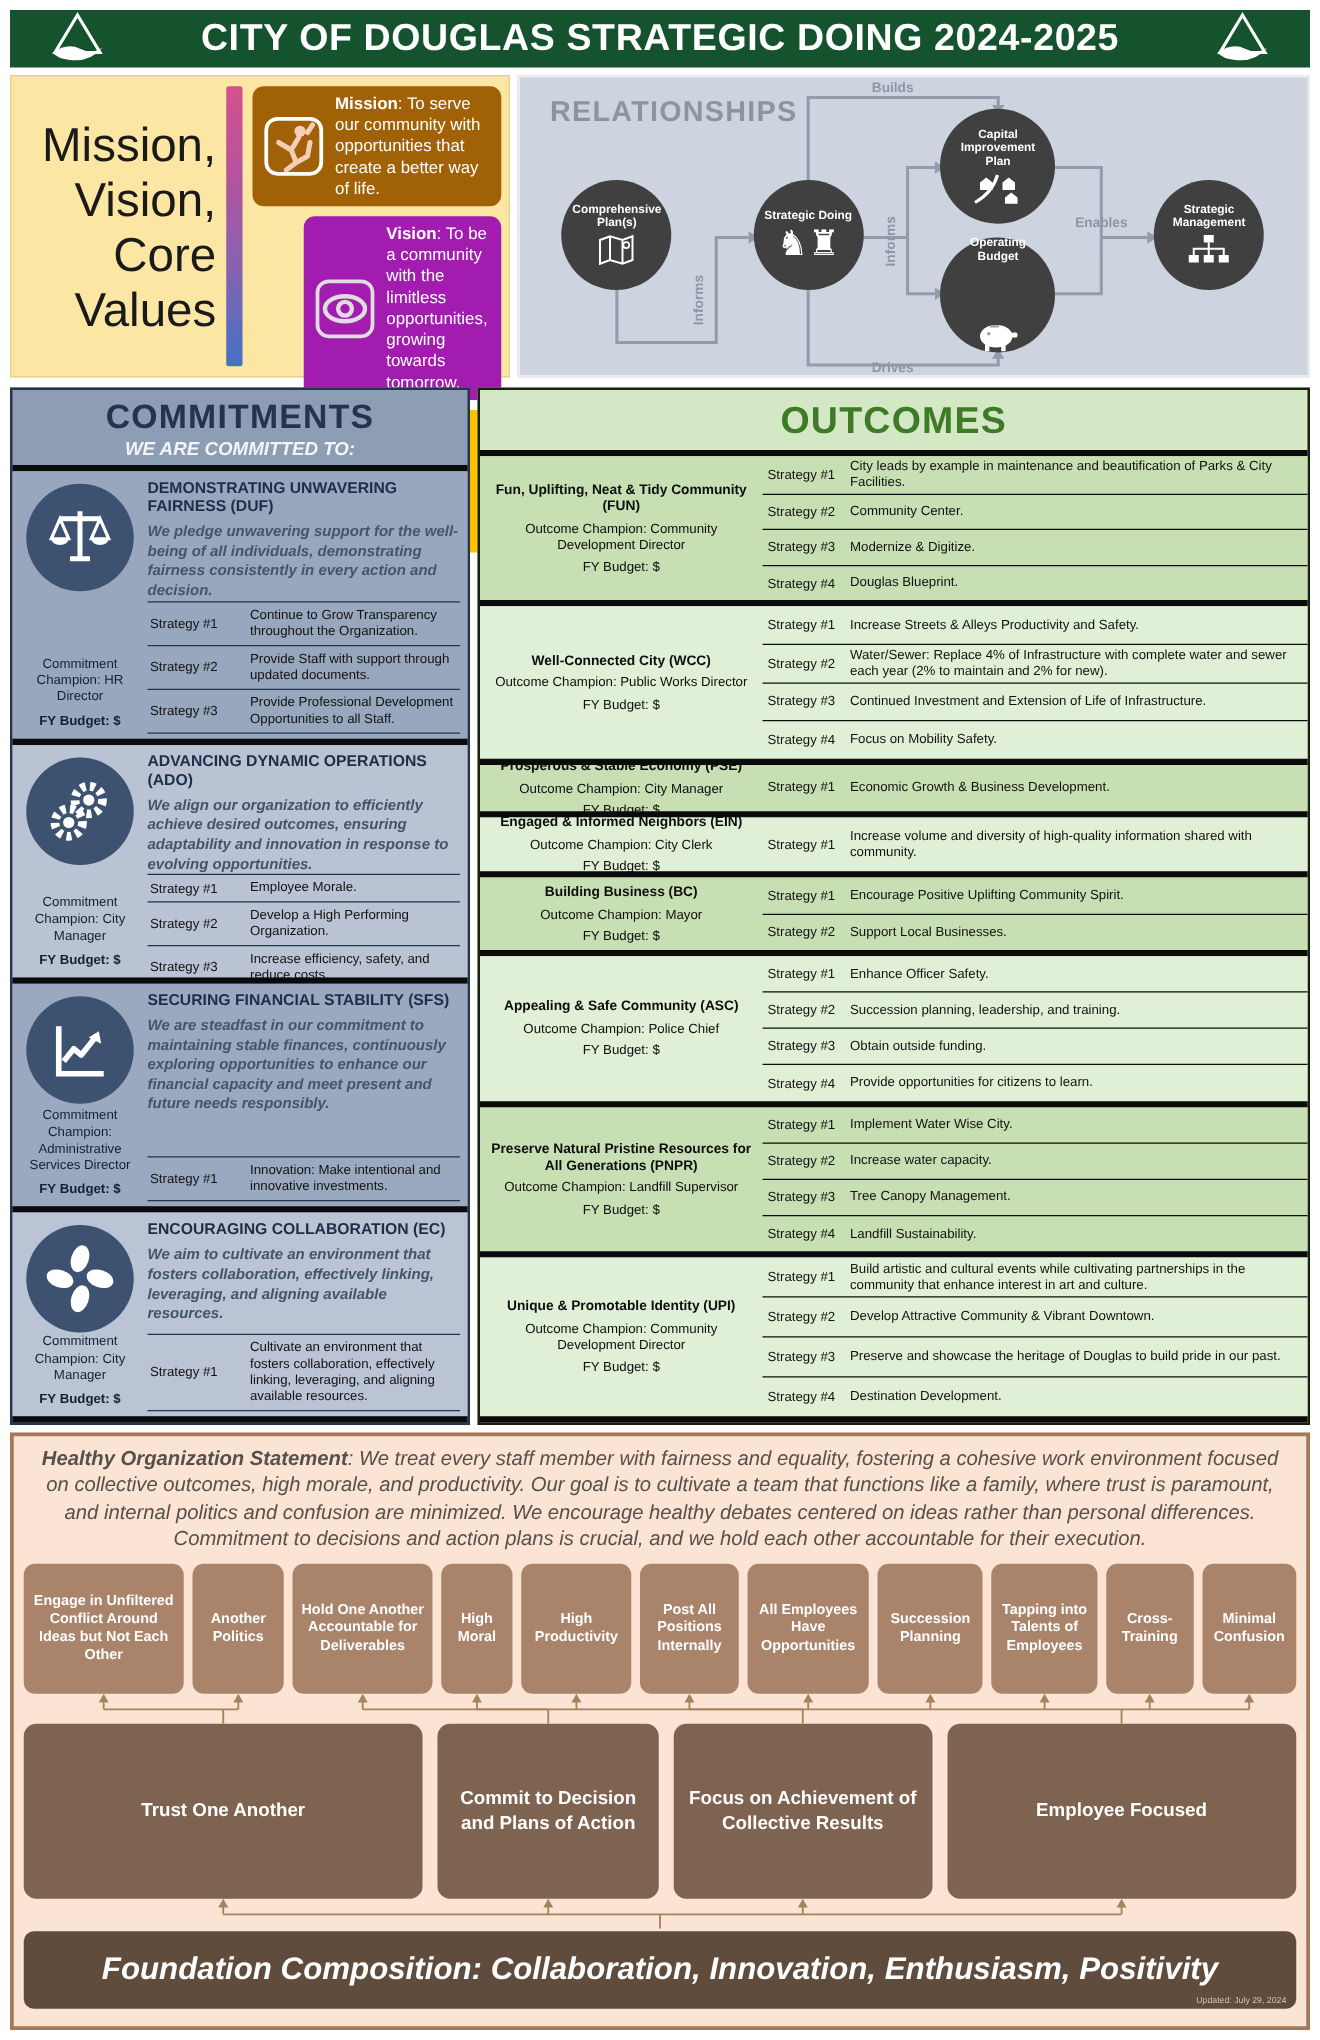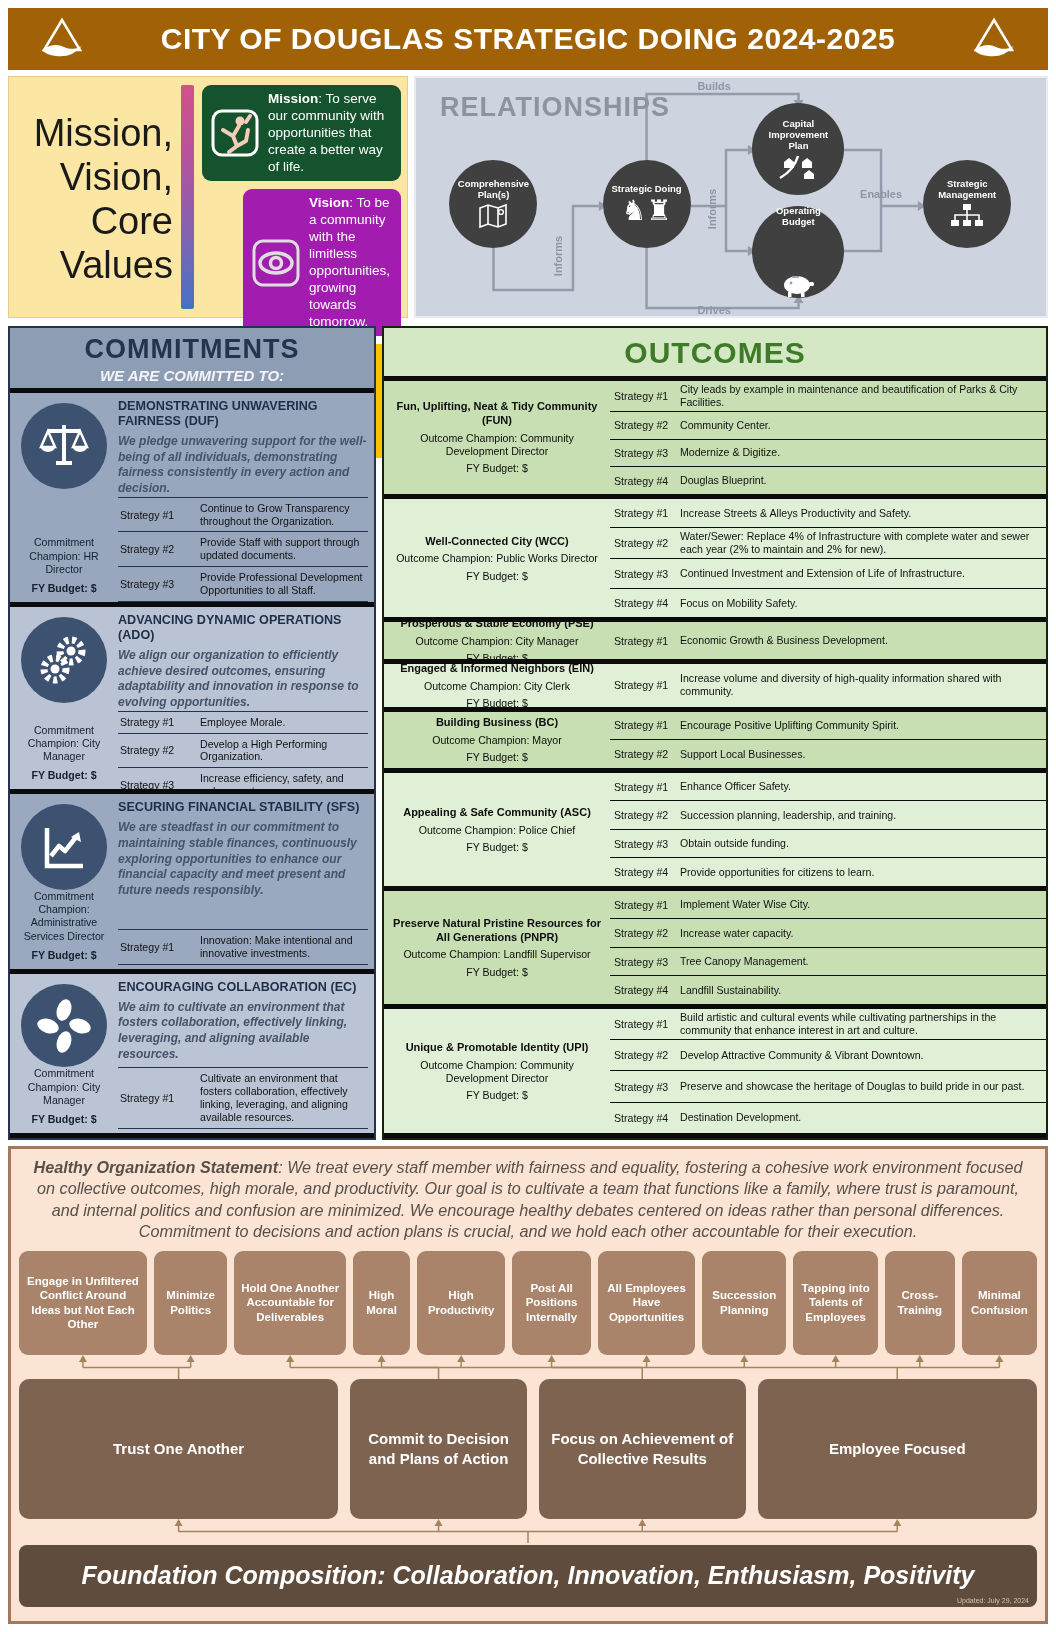--- a/index.html
+++ b/index.html
@@ -1,36 +1,36 @@
 <!DOCTYPE html>
 <html><head>
 <meta charset="utf-8">
 <style>
   html,body{margin:0;padding:0;background:#fff;}
   .page{width:1056px;height:1632px;box-sizing:border-box;padding:8px;position:relative;
         font-family:"Liberation Sans",sans-serif;background:#fff;display:flex;flex-direction:column;}
   
-  .hdr{height:62px;background:#a16207;display:flex;align-items:center;justify-content:space-between;
+  .hdr{height:46px;background:#14532d;display:flex;align-items:center;justify-content:space-between;
        padding:0 26px;flex:0 0 auto;}
   .hdr-title{color:#fff;font-size:30px;font-weight:bold;letter-spacing:.5px;text-align:center;flex:1;}
   .logo{width:56px;height:46px;flex:0 0 auto;}
   
   .row2{display:flex;gap:6px;margin-top:6px;height:242px;flex:0 0 auto;}
   .mvv{width:400px;background:#fbe7a3;border:1px solid #e3cf8d;box-sizing:border-box;display:flex;padding:8px 6px;gap:8px;}
   .mvv-title{width:158px;font-size:38px;color:#1a1a1a;text-align:right;line-height:1.16;padding-top:26px;}
   .mvv-bar{width:13px;border-radius:2px;background:linear-gradient(180deg,#d5508c 0%,#b0549f 35%,#8663b1 65%,#4472c4 100%);}
   .mvv-boxes{flex:1;display:flex;flex-direction:column;gap:8px;}
   .mvv-box{border-radius:9px;flex:1;display:flex;align-items:center;gap:8px;padding:6px 8px;color:#fff;}
-  .mvv-box.m{background:#14532d;justify-content:space-between;}  .mvv-box.v{background:#a21caf;margin-left:41px;}  .mvv-box.c{background:#ffc000;}
+  .mvv-box.m{background:#a16207;justify-content:space-between;}  .mvv-box.v{background:#a21caf;margin-left:41px;}  .mvv-box.c{background:#ffc000;}
   .mvv-ic{width:50px;height:50px;flex:0 0 auto;}
   .mvv-txt{font-size:13.5px;line-height:1.25;}
   .mvv-txt b{font-weight:bold;}
   
   .rel{flex:1;background:#cdd4e0;border:2px solid #e9ebf1;box-sizing:border-box;position:relative;overflow:hidden;}
-  .rel-title{position:absolute;left:24px;top:14px;font-size:27px;font-weight:bold;color:#8e949f;letter-spacing:1px;}
+  .rel-title{position:absolute;left:24px;top:14px;font-size:23px;font-weight:bold;color:#8e949f;letter-spacing:1px;}
   .rel svg.arrows{position:absolute;left:0;top:0;width:100%;height:100%;}
   .rnode{position:absolute;border-radius:50%;background:#404040;color:#fff;display:flex;flex-direction:column;
          align-items:center;justify-content:center;text-align:center;transform:translate(-50%,-50%);gap:2px;}
   .rnode .rlab{font-size:9.5px;font-weight:bold;line-height:1.15;padding:0 6px;}
   .rnode .rchess{font-size:28px;line-height:1;}
   
   .row3{display:flex;gap:6px;margin-top:8px;flex:1;min-height:0;}
   .compan{width:368px;flex:0 0 auto;background:#8d9db4;border:2px solid #26334d;box-sizing:border-box;
           display:flex;flex-direction:column;}
   .compan-h{padding:6px 4px 4px;text-align:center;}
@@ -542,21 +542,21 @@
   <div class="healthy">
     <div class="stmt">
       <b>Healthy Organization Statement</b><span>: We treat every staff member with fairness and equality, fostering a cohesive work environment focused on collective outcomes, high morale, and productivity. Our goal is to cultivate a team that functions like a family, where trust is paramount, and internal politics and confusion are minimized. We encourage healthy debates centered on ideas rather than personal differences.  Commitment to decisions and action plans is crucial, and we hold each other accountable for their execution.</span>
     </div>
 
     <div class="toprow">
       <div class="tbox" style="flex:130;">
           <span>Engage in Unfiltered Conflict Around Ideas but Not Each Other</span>
         </div>
       <div class="tbox" style="flex:70;">
-          <span>Minimize Politics</span>
+          <span>Another Politics</span>
         </div>
       <div class="tbox" style="flex:112;">
           <span>Hold One Another Accountable for Deliverables</span>
         </div>
       <div class="tbox" style="flex:52;">
           <span>High Moral</span>
         </div>
       <div class="tbox" style="flex:86;">
           <span>High Productivity</span>
         </div>

